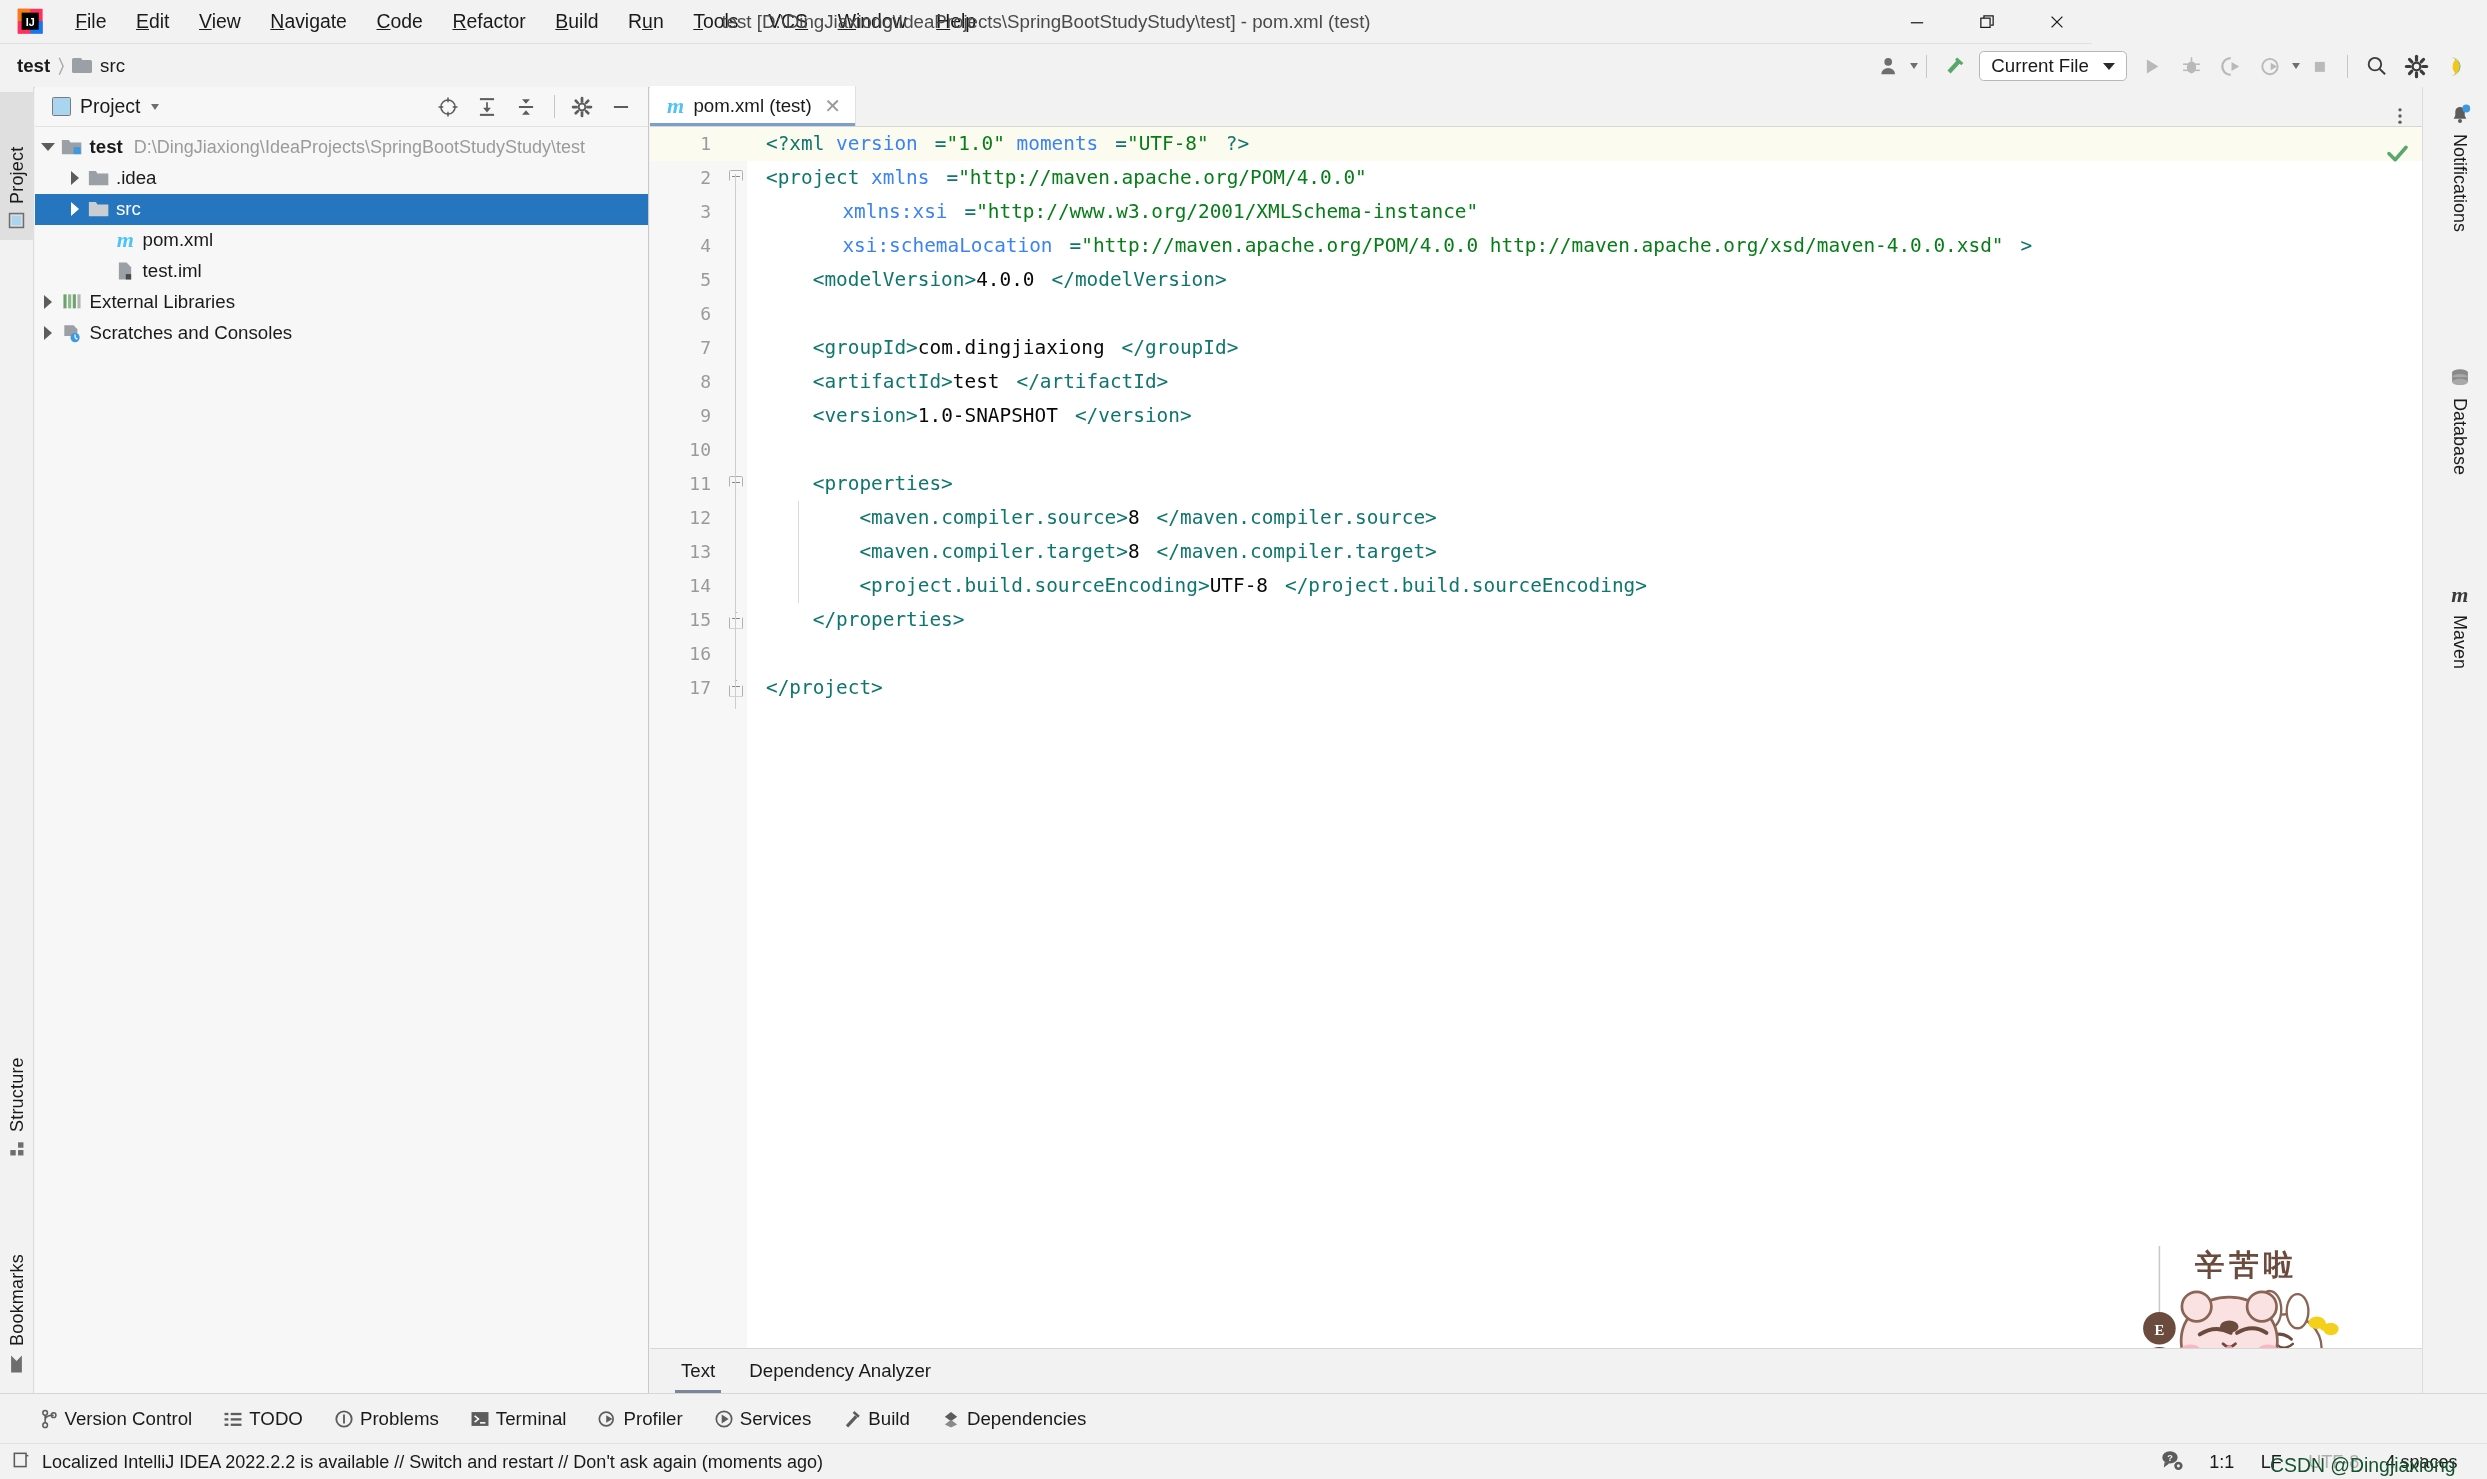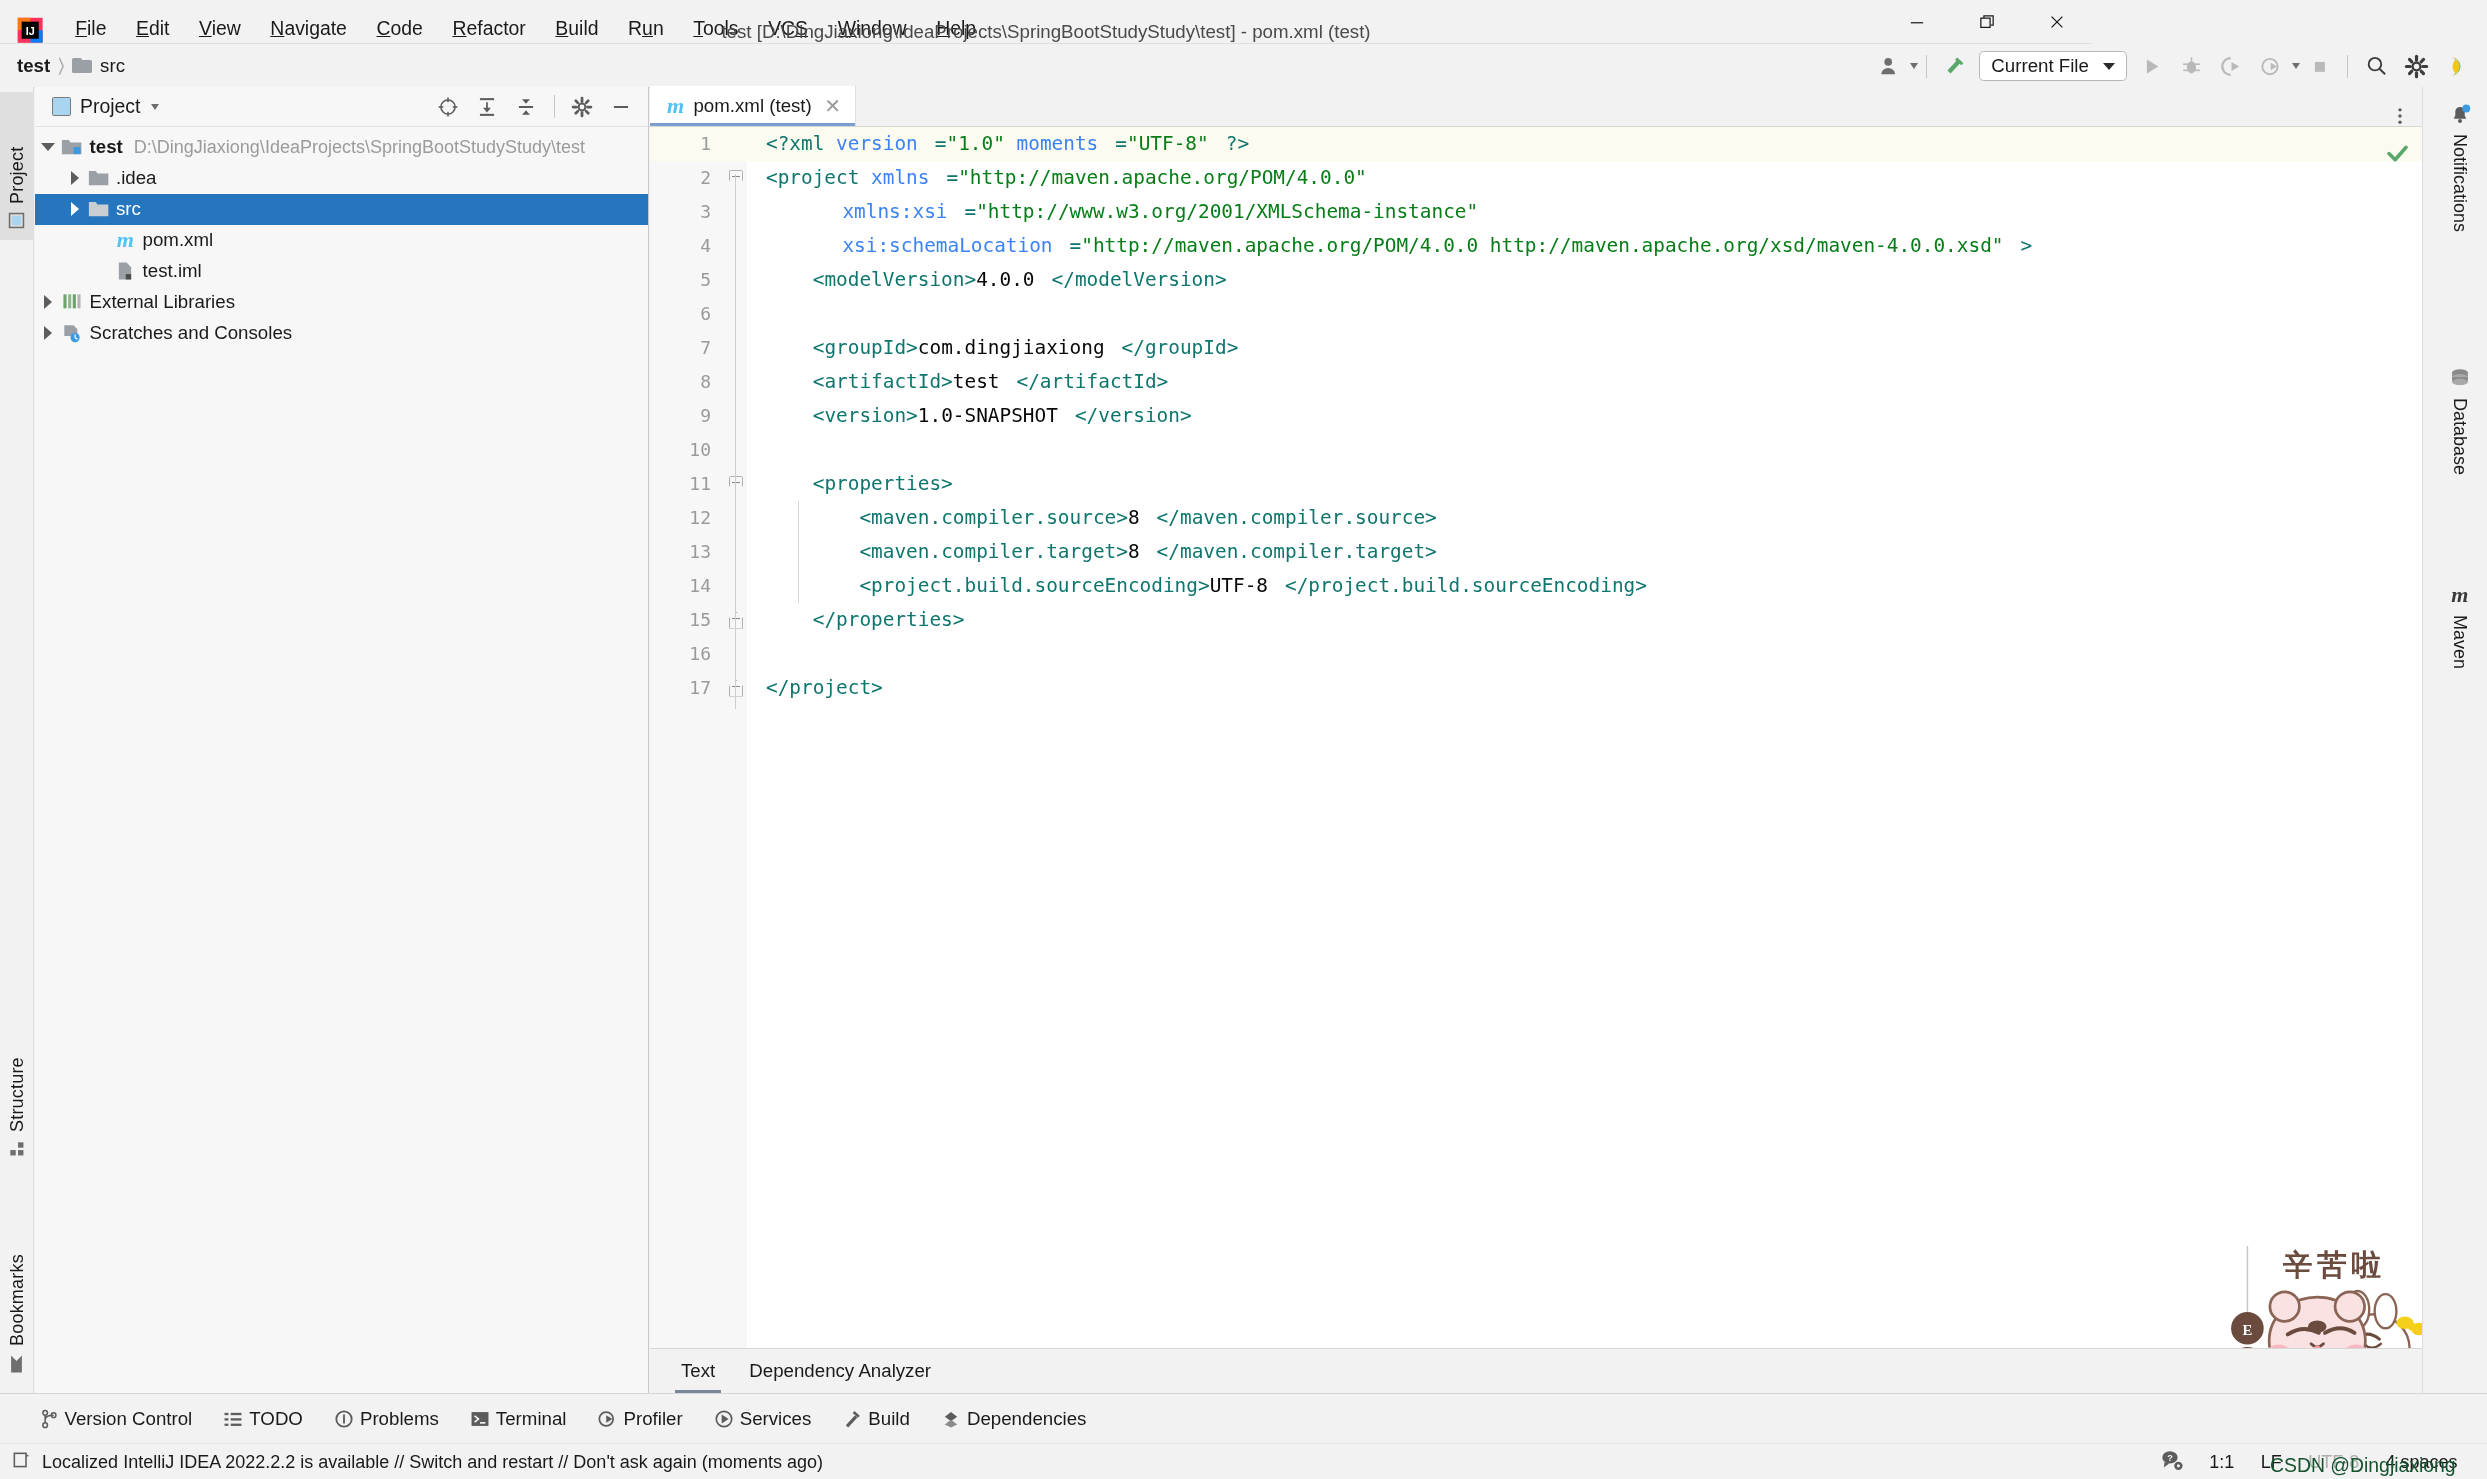--- a/index.html
+++ b/index.html
@@ -7,21 +7,21 @@
     width: 2487px; height: 1480px;
     background: #f2f2f2;
     font-family: "Liberation Sans", sans-serif;
     overflow: hidden;
   }
   #app { position: relative; width: 2487px; height: 1480px; background:#f2f2f2; }
 
   
   .titlebar {
     position:absolute; left:0; top:0; width:2092px; height:44px;
-    background:#f2f2f2; display:flex; align-items:flex-end;
+    background:#f2f2f2; display:flex; align-items:center;
     border-bottom:0.8px solid #e0e0e0;
   }
   .ij-logo { width:26.4px; height:26.4px; margin-left:17px; margin-right:17px; position:relative; flex:0 0 auto;}
   .menu-items { display:flex; align-items:center; gap:0px; }
   .menu-item {
     font-size:19.4px; color:#1a1a1a; padding:3.1px 14.8px; line-height:23px;
     white-space:nowrap;
   }
   .menu-item .u { text-decoration: underline; }
   .window-title {
@@ -555,21 +555,21 @@
           <div class="line"><span class="lnum">16</span><span class="ltext"></span></div>
           <div class="line"><span class="lnum">17</span><span class="foldmark close" style="top: 8.5px;"></span><span class="ltext"><span class="tag">&lt;/project&gt;</span></span></div>
           <div class="fold-line" style="top: 47px; height: 535px;"></div>
         </div>
       <div class="checkmark">
         <svg width="25" height="25" viewBox="0 0 32 32">
           <polyline points="5,16 13,24 27,8" fill="none" stroke="#59a869" stroke-width="4.5" stroke-linecap="round" stroke-linejoin="round"></polyline>
         </svg>
       </div>
 
-      <div class="sticker" style="left:1566px; top:1119px;">
+      <div class="sticker" style="left:1478px; top:1119px;">
         <div class="sticker-text">辛苦啦</div>
         <svg width="218" height="194" viewBox="0 0 280 250">
 
           <line x1="40" y1="-110" x2="40" y2="95" stroke="#c9c9c9" stroke-width="2"></line>
           <g fill="#6b4b3e">
             <circle cx="40" cy="106" r="21"></circle>
               <circle cx="40" cy="150" r="20"></circle>
               <circle cx="40" cy="192" r="20"></circle>
           </g>
           <text x="40" y="115" font-size="19" fill="#fff" text-anchor="middle" font-family="Liberation Serif, serif" font-weight="bold">E</text>

